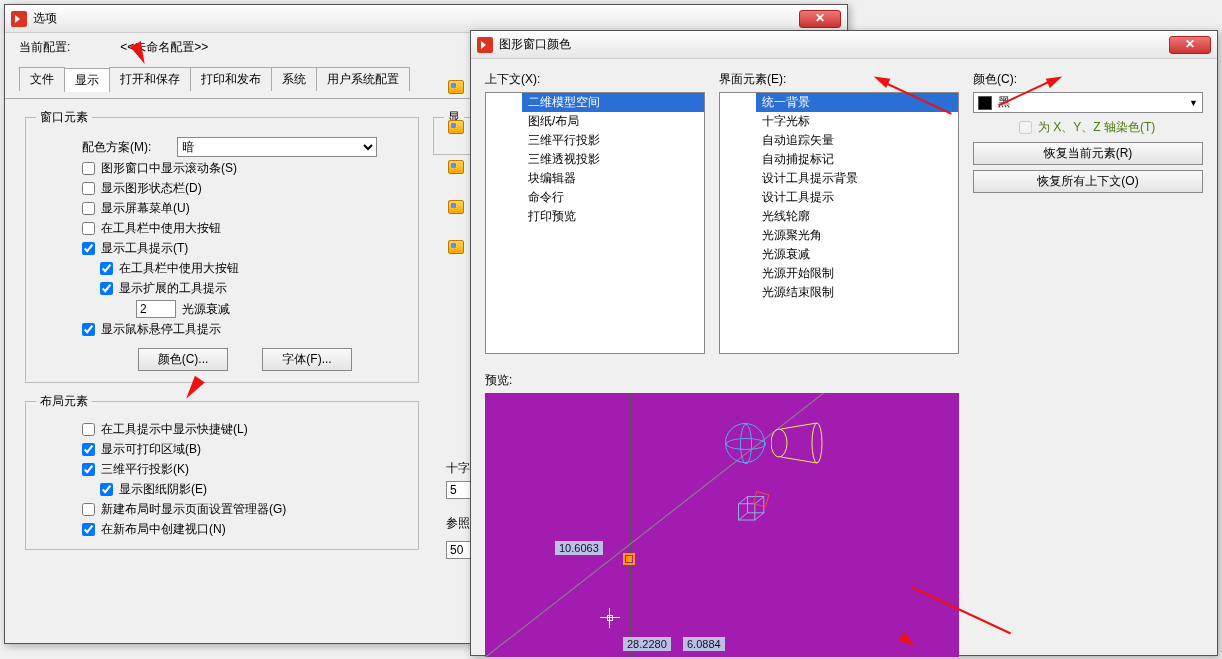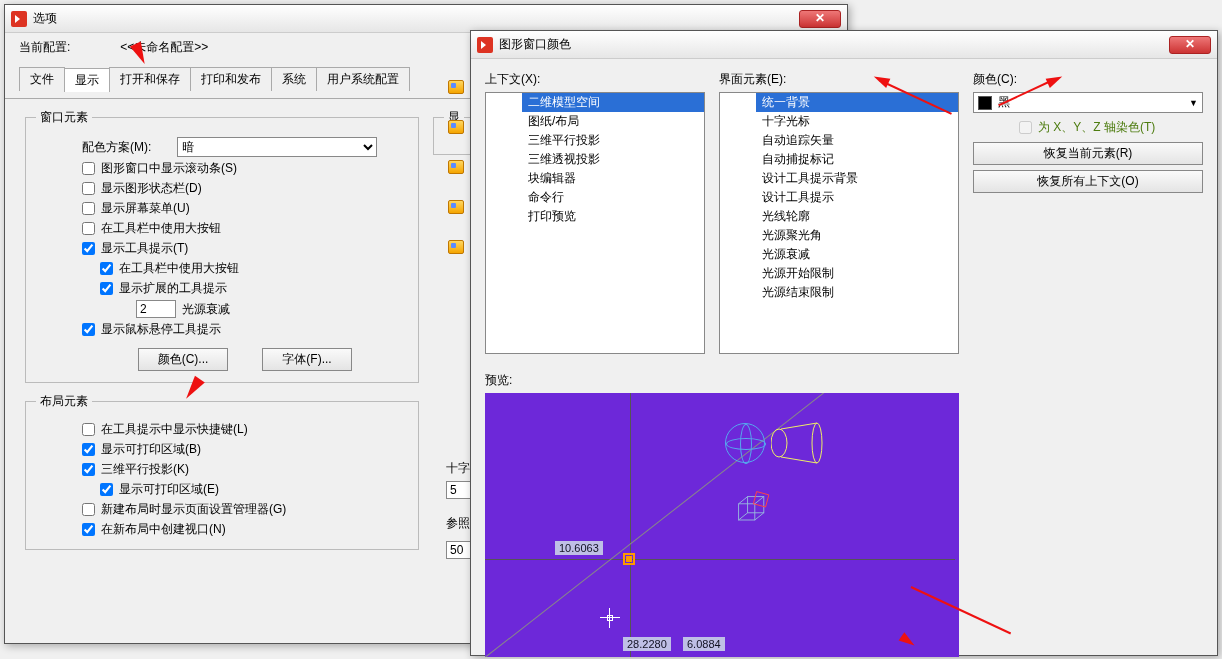--- a/index.html
+++ b/index.html
@@ -33,21 +33,21 @@
 .color-body { padding: 8px 14px; display: grid; grid-template-columns: 220px 240px 1fr; gap: 14px; }
 .lbl { margin: 4px 0; }
 .listbox { height: 262px; border: 1px solid #888; background: #fff; overflow-y: auto; padding-left: 36px; }
 .listbox div { padding: 1px 6px; cursor: pointer; white-space: nowrap; }
 .listbox div.sel { background: #2a6fd6; color: #fff; }
 .color-select { display: flex; align-items: center; border: 1px solid #888; background: #fff; padding: 1px 4px; gap: 6px; cursor: pointer; }
 .swatch { width: 14px; height: 14px; background: #000; border: 1px solid #555; }
 .chev { margin-left: auto; font-size: 9px; }
 .rightcol button.btn { width: 100%; margin: 5px 0; display: block; }
 .preview-area { grid-column: 1 / span 2; }
-.preview { height: 264px; background: #6d28d9; position: relative; margin-top: 4px; overflow: hidden; }
+.preview { height: 264px; background: #a21caf; position: relative; margin-top: 4px; overflow: hidden; }
 .rightcol2 { grid-column: 3; }
 .colorfooter { grid-column: 1 / span 3; display: flex; justify-content: flex-end; gap: 0; margin-top: 6px; }
 button.wide { min-width: 130px; }
 button.highlight { box-shadow: 0 0 0 2px #6bb7ff; }
 
 .red-arrow { position:absolute; width:0; height:0; }
 .arr1 { left:129px; top:38px; border-top: 22px solid #e11; border-left:6px solid transparent; border-right:6px solid transparent; transform: rotate(-25deg); }
 .arr2 { left:182px; top:372px; border-top: 24px solid #e11; border-left:6px solid transparent; border-right:6px solid transparent; transform: rotate(35deg); }
 .arr-line { position:absolute; background:#e11; height:2px; transform-origin: left center; }
 
@@ -154,21 +154,21 @@
         <div class="row">
             <input type="checkbox" checked="" style="">
             <span>显示可打印区域(B)</span>
           </div>
         <div class="row">
             <input type="checkbox" checked="" style="">
             <span>三维平行投影(K)</span>
           </div>
         <div class="row indent1">
             <input type="checkbox" checked="" style="">
-            <span>显示可打印区域(E)</span>
+            <span>显示图纸阴影(E)</span>
           </div>
         <div class="row">
             <input type="checkbox" style="">
             <span>新建布局时显示页面设置管理器(G)</span>
           </div>
         <div class="row">
             <input type="checkbox" checked="" style="">
             <span>在新布局中创建视口(N)</span>
           </div>
       </fieldset>

